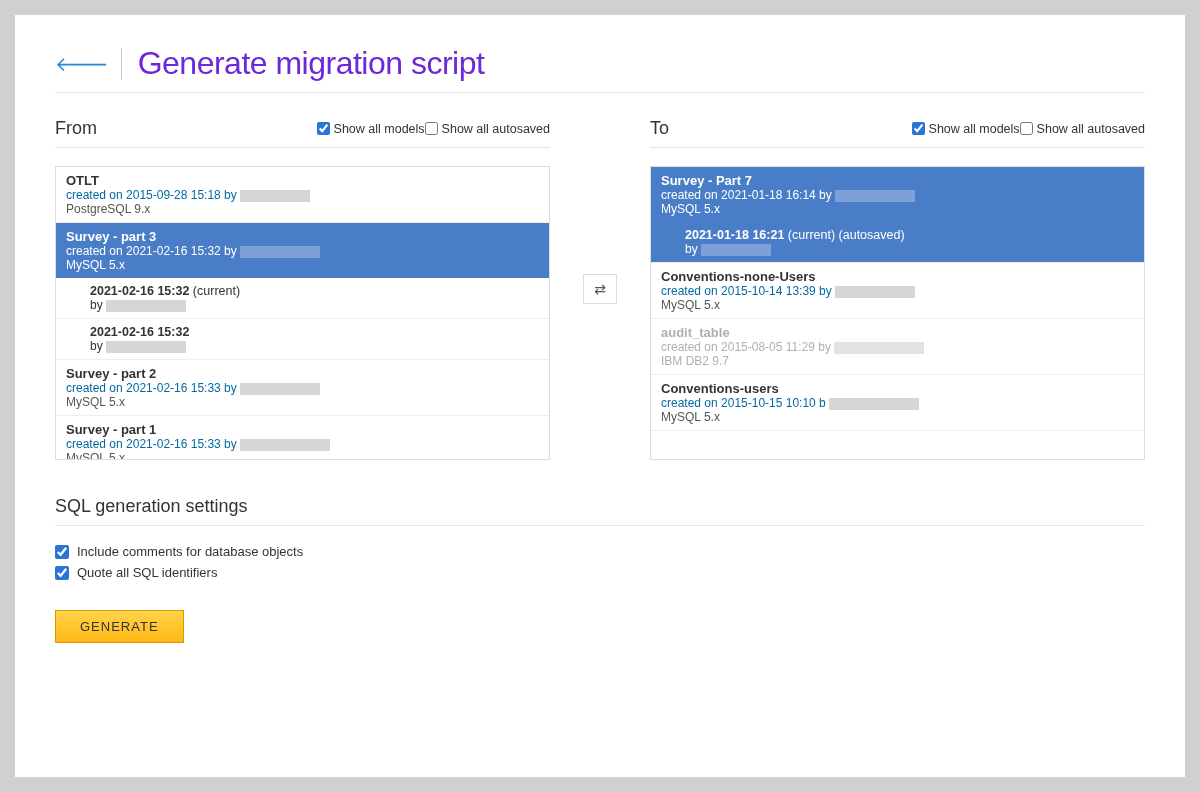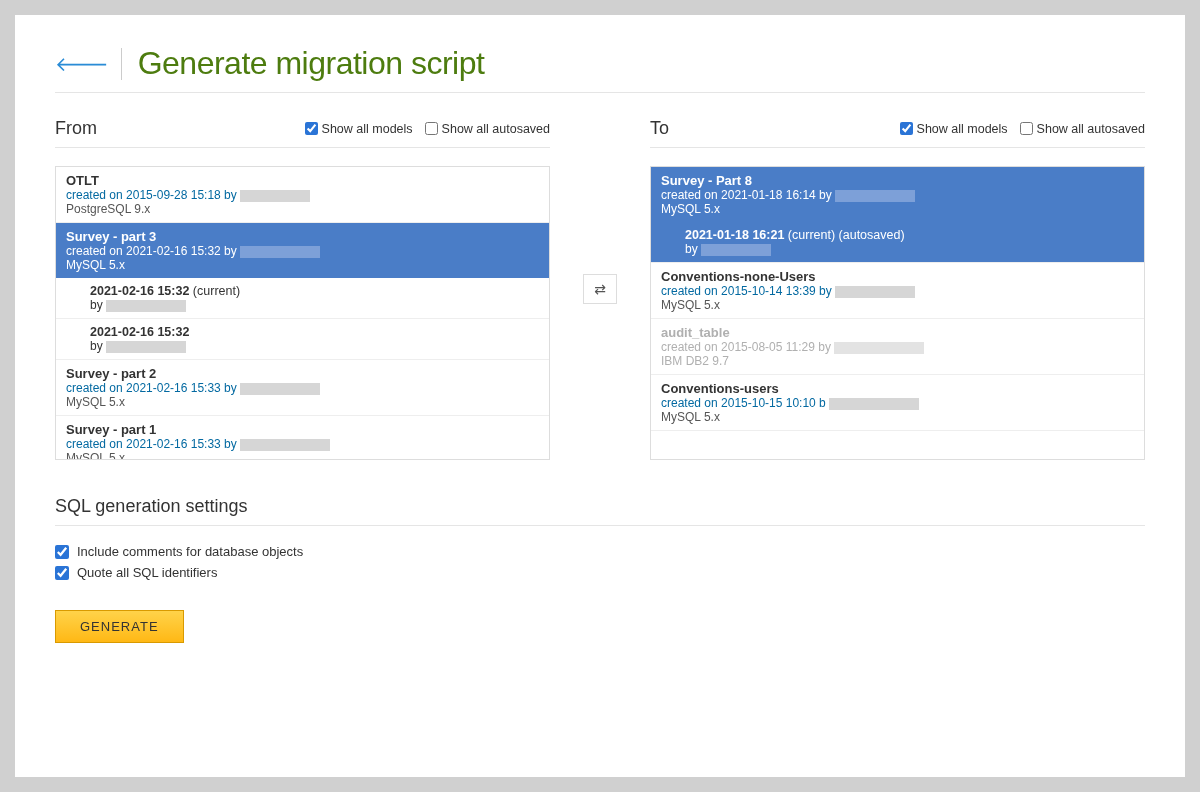--- a/index.html
+++ b/index.html
@@ -30,21 +30,21 @@
 }
 .vline {
   width: 1px;
   height: 32px;
   background: #ccc;
   margin-right: 16px;
 }
 .page-title {
   font-size: 32px;
   font-weight: 300;
-  color: #4d7c0f;
+  color: #6d28d9;
   letter-spacing: -0.5px;
 }
 .columns {
   display: flex;
   gap: 20px;
   margin-bottom: 36px;
 }
 .col {
   flex: 1;
   min-width: 0;
@@ -74,21 +74,20 @@
   padding-bottom: 8px;
   margin-bottom: 18px;
 }
 .col-title {
   font-size: 18px;
   font-weight: 300;
   color: #333;
 }
 .checks {
   display: flex;
-  gap: 12px;
   font-size: 12.5px;
 }
 .checks label {
   display: flex;
   align-items: center;
   gap: 4px;
   cursor: pointer;
 }
 .checks input[type="checkbox"] {
   accent-color: #2a74d6;
@@ -261,21 +260,21 @@
             <span>Show all models</span>
           </label>
           <label>
             <input type="checkbox" style="">
             <span>Show all autosaved</span>
           </label>
         </div>
       </div>
       <div class="listbox" id="to-list">
           <div class="item selected">
-            <div class="name">Survey - Part 8</div>
+            <div class="name">Survey - Part 7</div>
             <div class="meta">created on 2021-01-18 16:14 by  <span class="redact" style="width:80px"></span></div>
             <div class="db">MySQL 5.x</div>
           </div>
           <div class="subitem selected">
             <div><span class="when">2021-01-18 16:21</span><span class="extras"> (current) (autosaved)</span></div>
             <div class="by">by <span class="redact" style="width:70px"></span></div>
           </div>
           <div class="item">
             <div class="name">Conventions-none-Users</div>
             <div class="meta">created on 2015-10-14 13:39 by <span class="redact" style="width:80px"></span></div>

